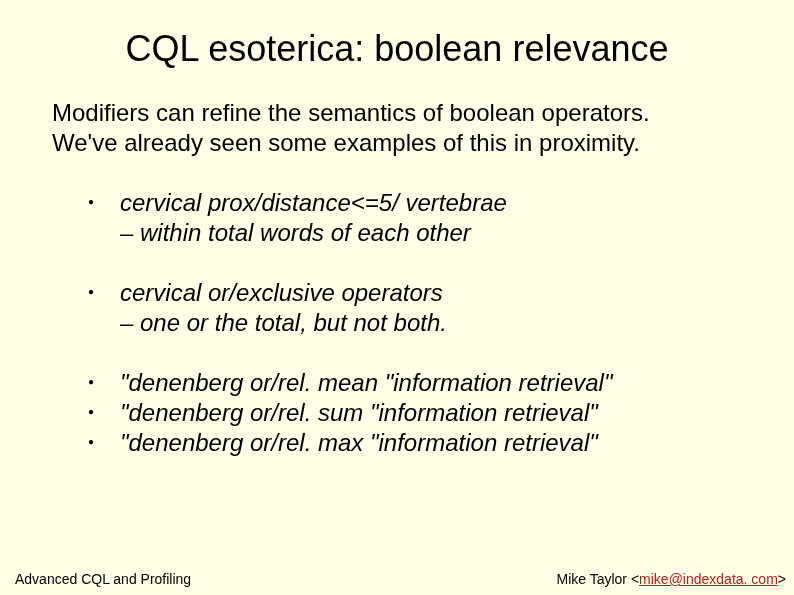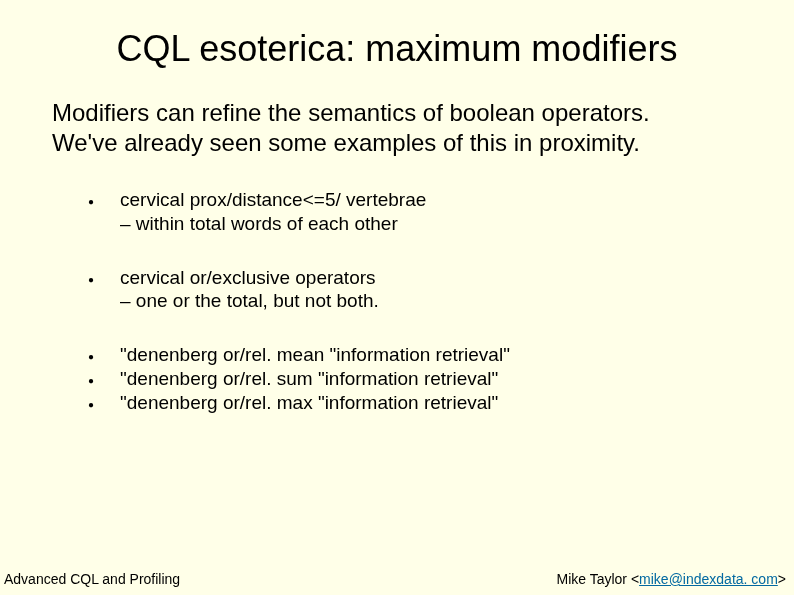--- a/index.html
+++ b/index.html
@@ -30,58 +30,59 @@
     padding: 0 74px 0 52px;
     margin-bottom: 30px;
   }
   ul.bullets {
     list-style: none;
     padding: 0 40px 0 80px;
   }
   ul.bullets > li {
     position: relative;
     padding-left: 40px;
-    font-size: 19px;
+    font-size: 24px;
     line-height: 1.25;
     margin-bottom: 30px;
+    font-style: italic;
   }
   ul.bullets > li.tight {
     margin-bottom: 0px;
   }
   ul.bullets > li::before {
     content: "●";
     position: absolute;
     left: 8px;
     top: 8px;
     font-size: 10px;
     color: #000;
   }
   .sub {
     display: block;
   }
   .footer {
     position: absolute;
     bottom: 8px;
-    left: 4px;
+    left: 15px;
     right: 8px;
     font-size: 14px;
     display: flex;
     justify-content: space-between;
     align-items: baseline;
   }
   .footer-right a {
-    color: #0369a1;
+    color: #b91c1c;
     text-decoration: underline;
   }
 </style>
 </head>
 <body>
 
 <div class="slide">
-  <h1 class="title">CQL esoterica: maximum modifiers</h1>
+  <h1 class="title">CQL esoterica: boolean relevance</h1>
 
   <p class="intro">Modifiers can refine the semantics of boolean operators. We've already seen some examples of this in proximity.</p>
 
   <ul class="bullets">
       <li><span>cervical prox/distance&lt;=5/ vertebrae</span><span class="sub">– within total words of each other</span></li>
       <li><span>cervical or/exclusive operators</span><span class="sub">– one or the total, but not both.</span></li>
       <li class="tight"><span>"denenberg or/rel. mean "information retrieval"</span></li>
       <li class="tight"><span>"denenberg or/rel. sum "information retrieval"</span></li>
       <li><span>"denenberg or/rel. max "information retrieval"</span></li>
     </ul>

